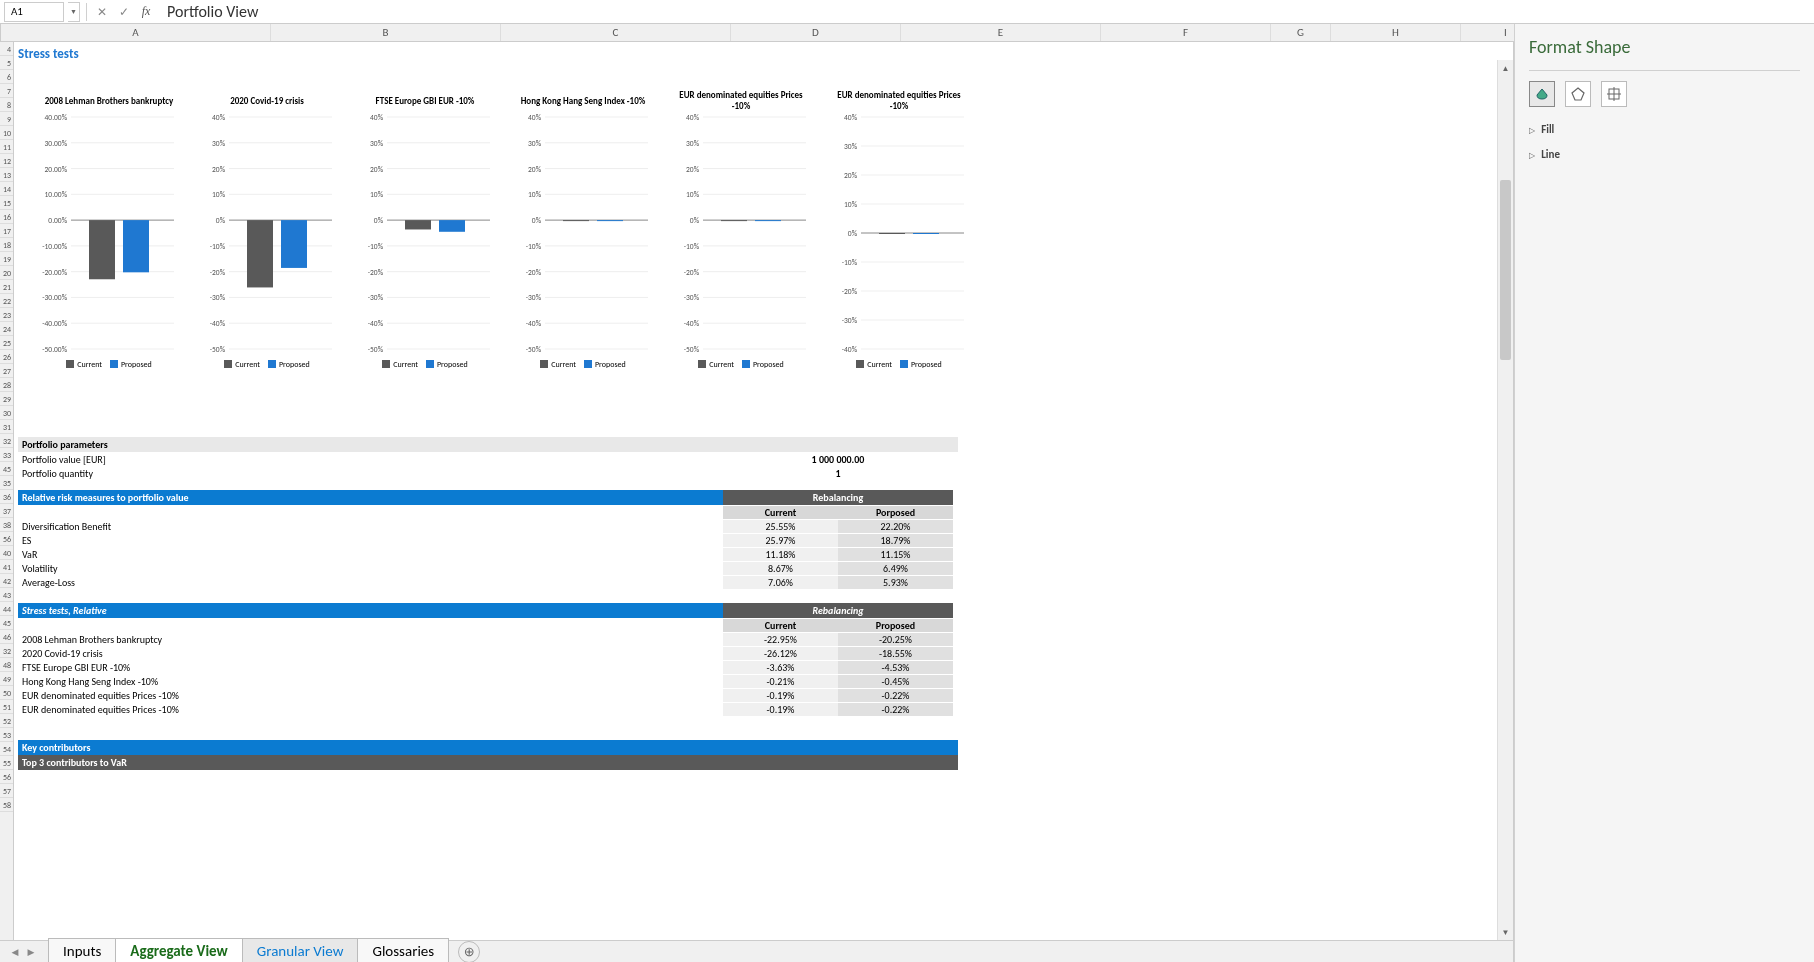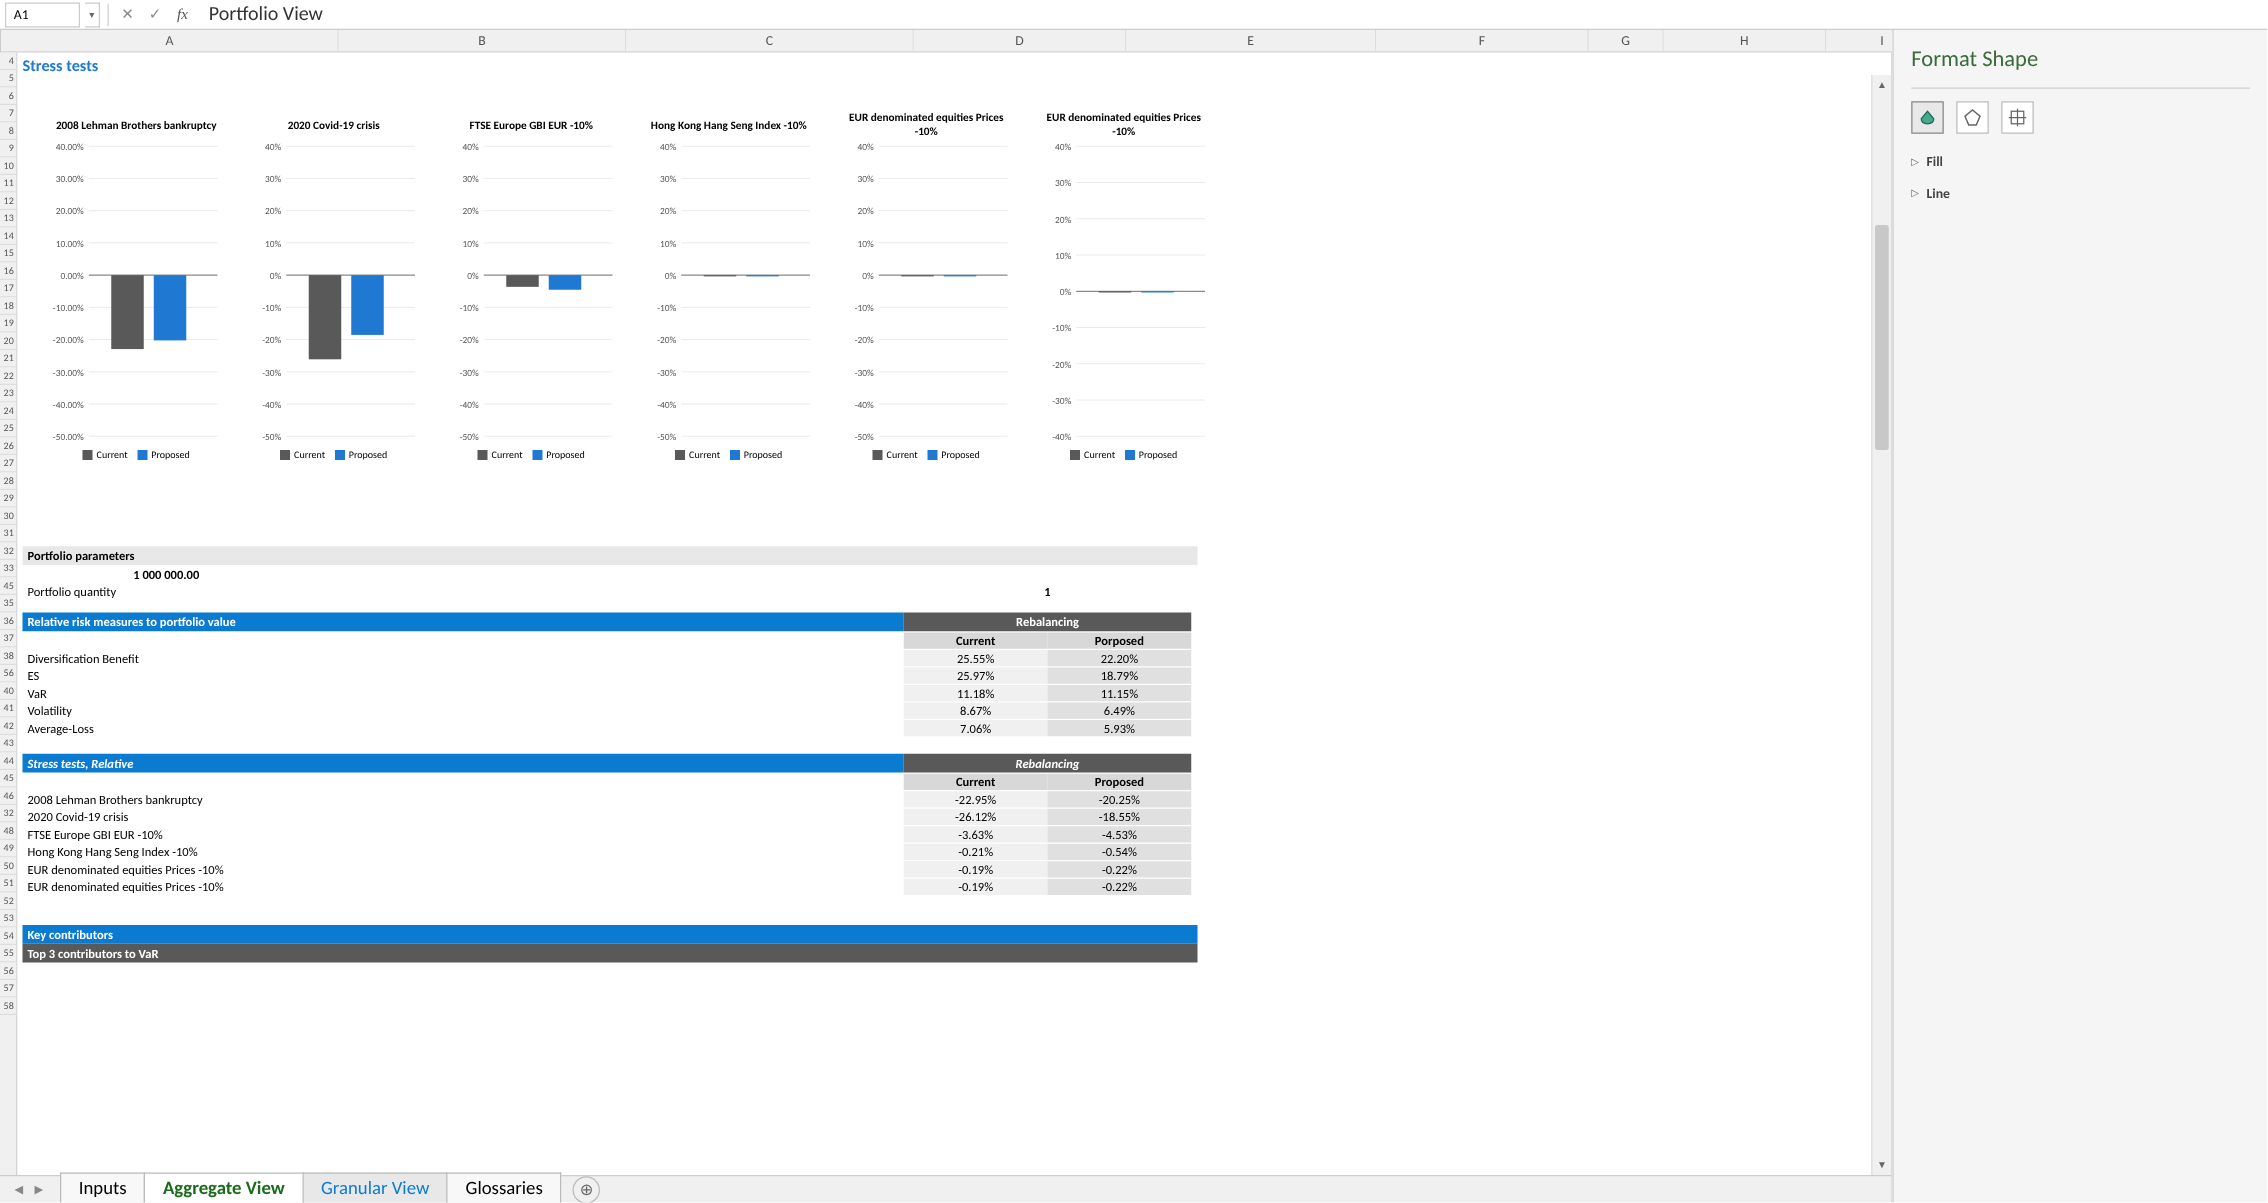--- a/index.html
+++ b/index.html
@@ -397,20 +397,21 @@
                   </div>
                 </div>
               </div>
 
             <div style="height:30px"></div>
 
             <div class="tbl-wrap">
               <div class="hdr-gray">Portfolio parameters</div>
               <div id="pp-rows">
                   <div class="trow">
+                    <div class="c-lbl">Portfolio value  [EUR]</div>
                     <div class="pv-val">1 000 000.00</div>
                   </div>
                   <div class="trow">
                     <div class="c-lbl">Portfolio quantity</div>
                     <div class="pv-val">1</div>
                   </div>
                 </div>
             </div>
 
             <div style="height:10px"></div>
@@ -485,21 +486,21 @@
                     <div class="c-prp">-18.55%</div>
                   </div>
                   <div class="trow">
                     <div class="c-lbl">FTSE Europe GBI EUR -10%</div>
                     <div class="c-cur">-3.63%</div>
                     <div class="c-prp">-4.53%</div>
                   </div>
                   <div class="trow">
                     <div class="c-lbl">Hong Kong Hang Seng Index -10%</div>
                     <div class="c-cur">-0.21%</div>
-                    <div class="c-prp">-0.54%</div>
+                    <div class="c-prp">-0.45%</div>
                   </div>
                   <div class="trow">
                     <div class="c-lbl">EUR denominated equities Prices -10%</div>
                     <div class="c-cur">-0.19%</div>
                     <div class="c-prp">-0.22%</div>
                   </div>
                   <div class="trow">
                     <div class="c-lbl">EUR denominated equities Prices -10%</div>
                     <div class="c-cur">-0.19%</div>
                     <div class="c-prp">-0.22%</div>

